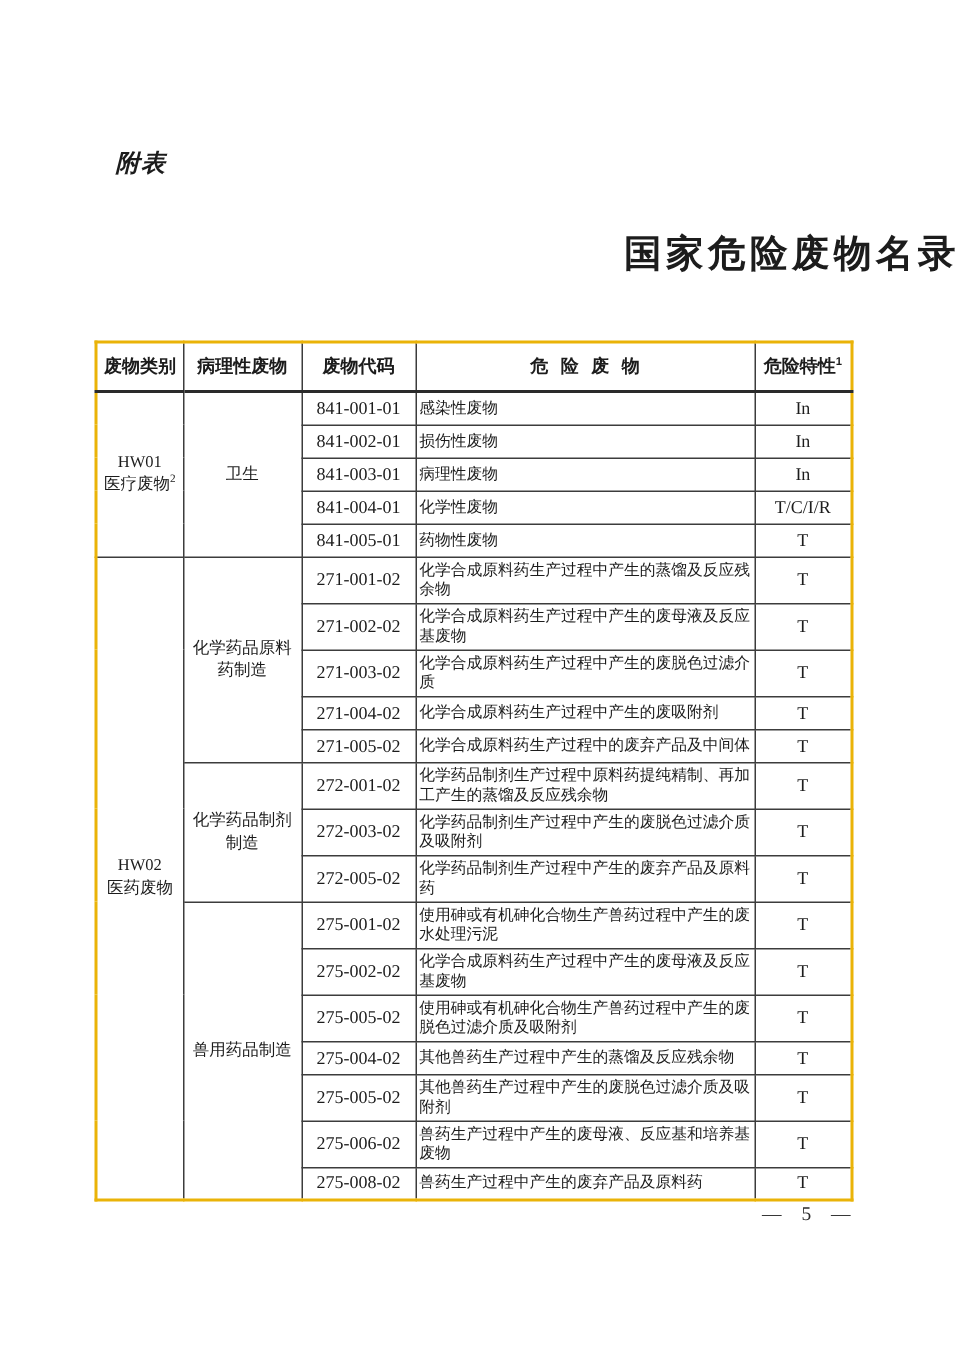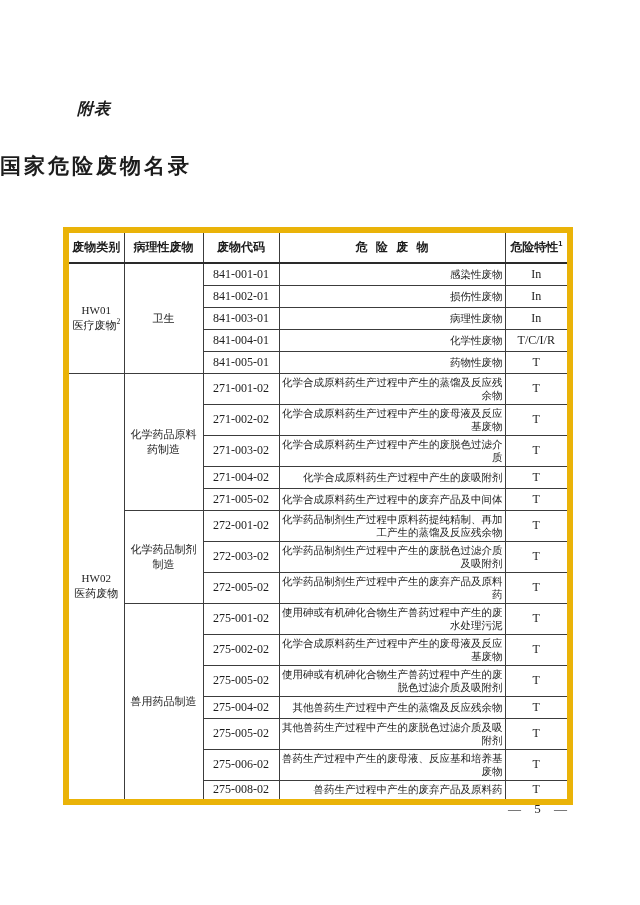--- a/index.html
+++ b/index.html
@@ -20,35 +20,35 @@
     font-weight: bold;
     font-size: 16px;
     letter-spacing: 1px;
     font-style: italic;
   }
   .doc-title {
     position: absolute;
     top: 152px;
     left: 0;
     width: 100%;
-    text-align: left;
+    text-align: right;
     font-weight: bold;
-    font-size: 21px;
+    font-size: 25px;
     letter-spacing: 3px;
   }
   .table-wrap {
     position: absolute;
     top: 227px;
     left: 63px;
   }
   table {
     border-collapse: collapse;
     table-layout: fixed;
     width: 504px;
-    border: 6px solid #eab308;
+    border: 2px solid #eab308;
   }
   th, td {
     border: 1px solid #3c3c3c;
     padding: 2px 3px;
     line-height: 13px;
     vertical-align: middle;
     overflow: hidden;
   }
   thead tr { height: 33px; }
   thead th {
@@ -64,21 +64,21 @@
     text-align: center;
     font-size: 11px;
     line-height: 15px;
   }
   td.code {
     text-align: center;
     font-size: 12px;
     white-space: nowrap;
   }
   td.waste {
-    text-align: right;
+    text-align: left;
     font-size: 10.5px;
     padding: 2px 2px;
   }
   td.hazard {
     text-align: center;
     font-size: 12px;
     margin-top: 48px;
   }
   sup {
     font-size: 7.5px;

